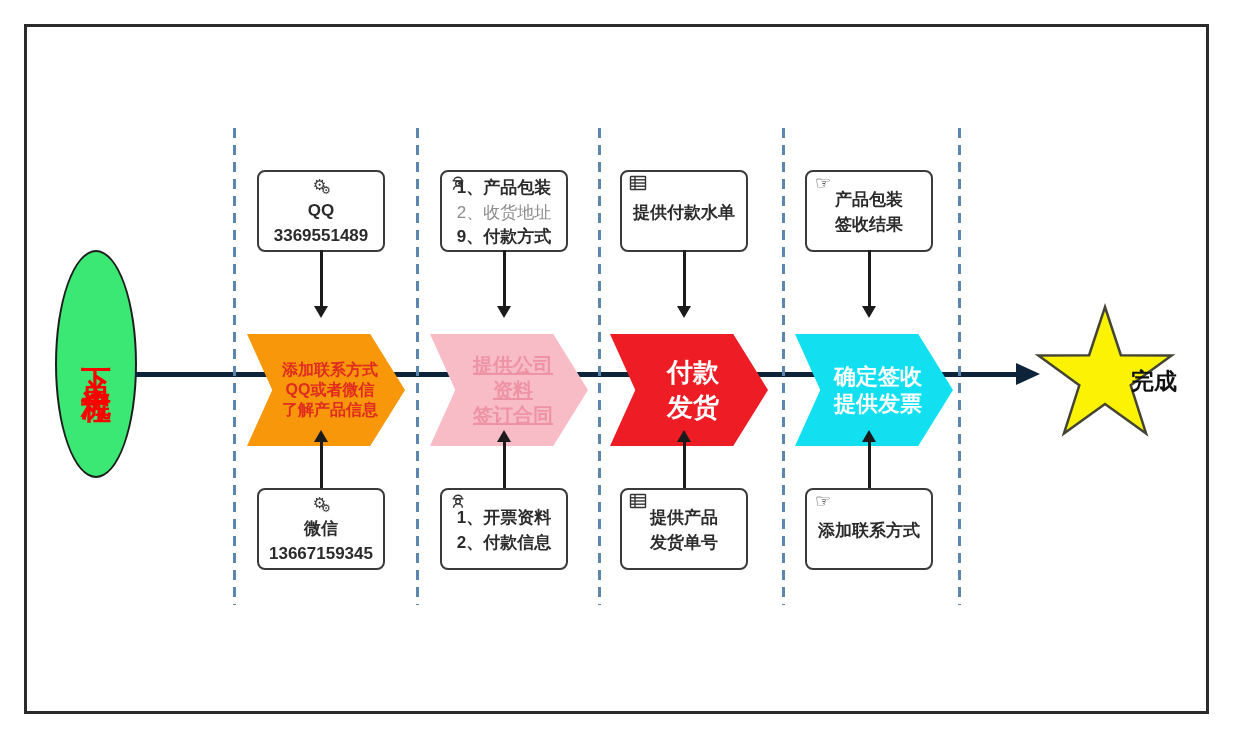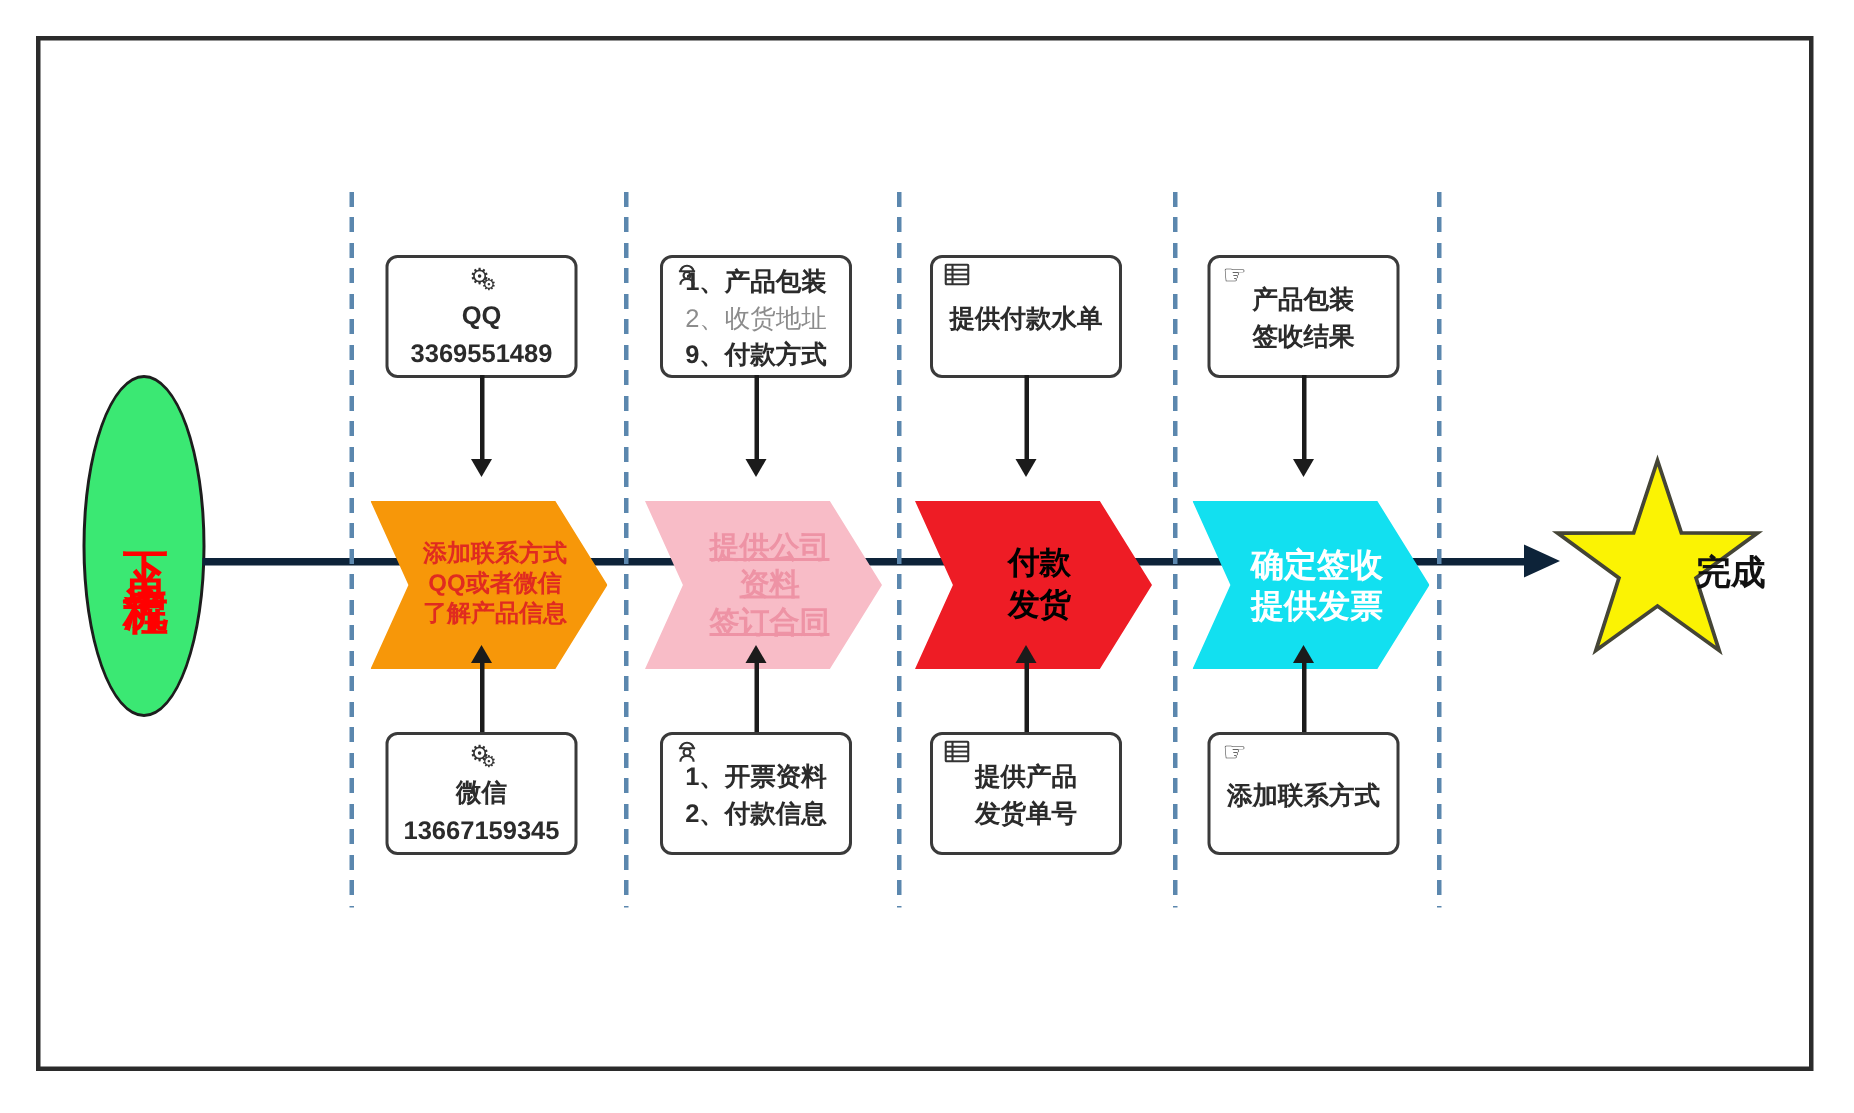--- a/index.html
+++ b/index.html
@@ -25,21 +25,21 @@
     background:repeating-linear-gradient(to bottom,#5b87ae 0 10px,transparent 10px 17px);}
   .d1{left:233px}.d2{left:416px}.d3{left:598px}.d4{left:782px}.d5{left:958px}
 
   
   .chevron{position:absolute;top:318px;width:158px;height:112px;
     clip-path:polygon(0% 0%,78% 0%,100% 50%,78% 100%,0% 100%,16% 50%);
     display:flex;flex-direction:column;align-items:center;justify-content:center;
     text-align:center;font-weight:bold;line-height:1.25;padding-left:8px;box-sizing:border-box;margin-top:16px;}
   .chev1{left:247px;background:#f79709;color:#e02b20;font-size:16px;}
   .chev2{left:430px;background:#f8bcc7;color:#ee93a5;font-size:20px;text-decoration:underline;}
-  .chev3{left:610px;background:#ee1c25;color:#000000;font-size:21px;line-height:1.35;}
+  .chev3{left:610px;background:#ee1c25;color:#ffffff;font-size:26px;line-height:1.35;}
   .chev4{left:795px;background:#12e0f0;color:#ffffff;font-size:22px;}
 
   
   .box{position:absolute;width:128px;height:82px;background:#fff;border:2px solid #3a3a3a;
     border-radius:8px;box-sizing:border-box;display:flex;flex-direction:column;
     justify-content:center;align-items:center;text-align:center;
     font-weight:bold;font-size:17px;color:#2b2b2b;line-height:1.45;padding-top:4px;}
   .box .muted{color:#8c8c8c;font-weight:normal;}
   .bx1{left:257px}.bx2{left:440px}.bx3{left:620px}.bx4{left:805px}
   .top-box{top:170px}.bottom-box{top:488px}

